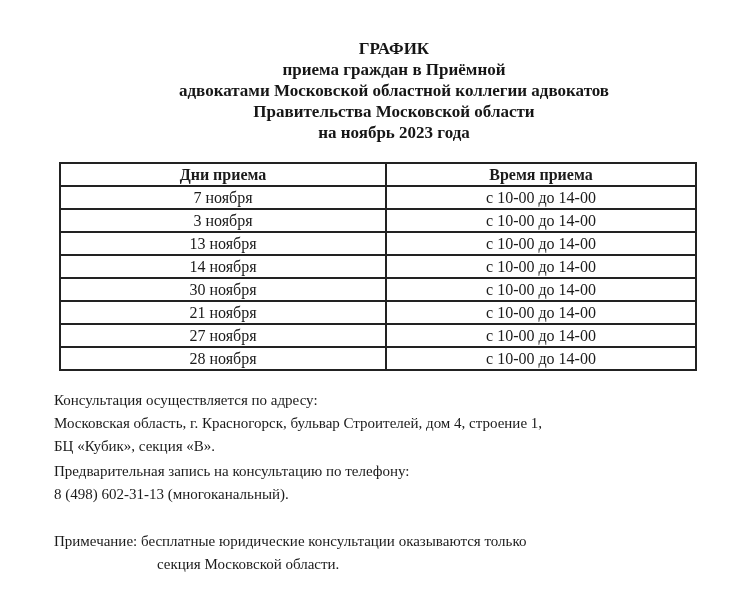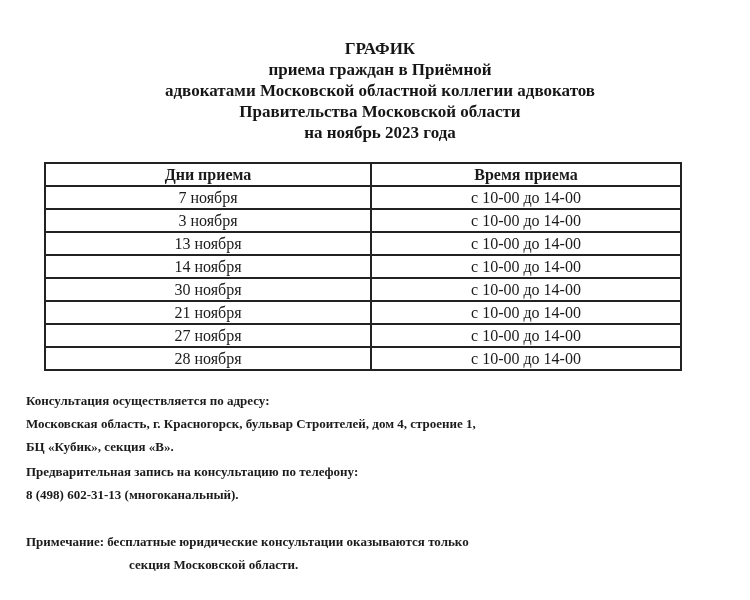--- a/index.html
+++ b/index.html
@@ -6,38 +6,38 @@
     margin: 0;
     padding: 0;
     background: #ffffff;
   }
   .page {
     position: relative;
     width: 750px;
     height: 600px;
     box-sizing: border-box;
     background: #ffffff;
-    padding: 38px 52px 0 26px;
+    padding: 38px 52px 0 54px;
     font-family: "Liberation Serif", "DejaVu Serif", serif;
     color: #1b1b1b;
     overflow: hidden;
   }
   
   .doc-title {
     margin-left: 36px;
     text-align: center;
     font-weight: bold;
     font-size: 17px;
     line-height: 21px;
     color: #161616;
   }
   
   table.schedule {
     border-collapse: collapse;
-    margin-left: 18px;
+    margin-left: 5px;
     margin-top: 19px;
     width: 636px;
     table-layout: fixed;
   }
   table.schedule th,
   table.schedule td {
     border: 2px solid #222222;
     height: 21px;
     padding: 0;
     text-align: center;
@@ -49,23 +49,23 @@
   table.schedule th {
     font-weight: bold;
   }
   table.schedule td {
     font-weight: normal;
   }
   col.days-col  { width: 326px; }
   col.time-col  { width: 310px; }
   
   .para {
-    font-size: 13px;
+    font-size: 15px;
     line-height: 23px;
-    font-weight: bold;
+    font-weight: normal;
     color: #1b1b1b;
   }
   .para-address { margin-top: 18px; }
   .para-booking { margin-top: 2px; }
   .para-note    { margin-top: 24px; }
   .note-indent  { padding-left: 103px; }
 </style>
 </head>
 <body>
 

